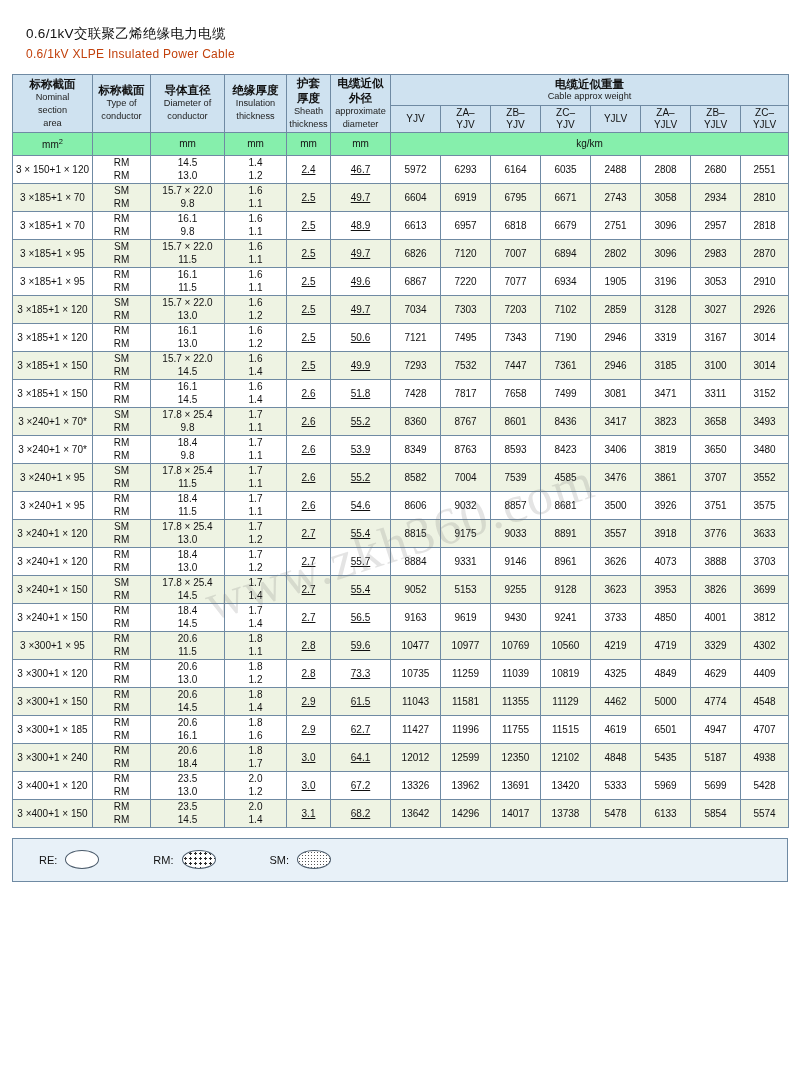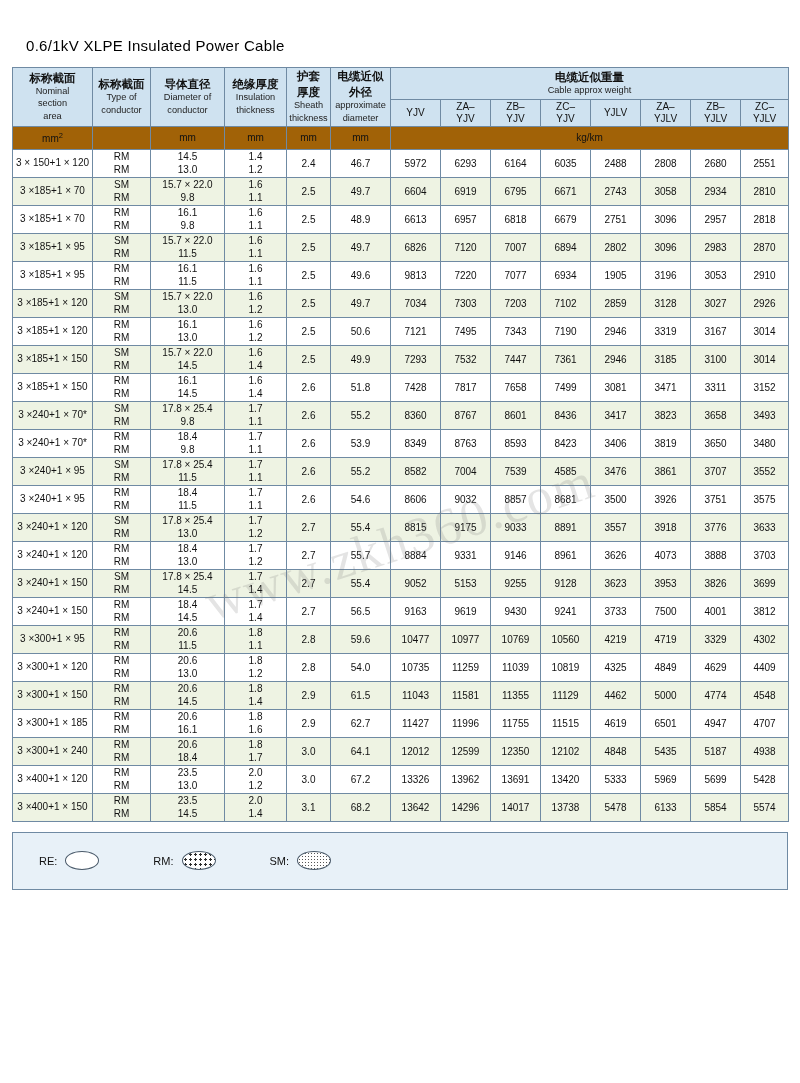--- a/index.html
+++ b/index.html
@@ -22,24 +22,23 @@
   .title-block{
     margin:6px 0 10px 14px;
     line-height:1.55;
   }
   .title-cn{
     font-size:13.5px;
     color:#111;
     letter-spacing:.3px;
   }
   .title-en{
-    font-size:15px;
-    color:#000000;
+    font-size:12px;
+    color:#c2410c;
     letter-spacing:.3px;
-    margin-top:16px;
   }
   table.spec{
     border-collapse:collapse;
     width:776px;
     margin:0 auto;
     table-layout:fixed;
     background:#fff;
   }
   table.spec td, table.spec th{
     border:1px solid #6f8aa3;
@@ -68,48 +67,48 @@
     line-height:1.18;
     padding-bottom:2px;
   }
   .hd-small{
     display:block;
     font-size:10px;
     color:#111;
     padding:3px 0;
   }
   .unit-row td{
-    background:#a16207;
+    background:#86efac;
     height:22px;
     font-size:10px;
   }
   tbody tr.r-even td{ background:#ffffff; }
   tbody tr.r-odd td{ background:#eef3e3; }
   td.sec{
     font-size:10px;
     line-height:1.35;
     padding:1px 0;
     white-space:nowrap;
   }
   td.two-line{
     font-size:10px;
     line-height:1.35;
     padding:1px 0;
   }
   td.two-line span{ display:block; }
-  td.num{ font-size:10.5px; }
+  td.num{ font-size:10.5px;text-decoration:underline; }
   td.wt{ font-size:10.5px; }
   .sub{ font-size:7.5px; vertical-align:super; }
   .legend{
     margin:10px auto 0 auto;
     width:776px;
     box-sizing:border-box;
     border:1px solid #6f8aa3;
     background:#e8f1f8;
-    height:58px;
+    height:44px;
     display:flex;
     align-items:center;
     padding-left:26px;
     gap:54px;
     font-size:11px;
   }
   .legend-item{
     display:flex;
     align-items:center;
     gap:8px;
@@ -147,20 +146,21 @@
     letter-spacing:2px;
     white-space:nowrap;
   }
 </style>
 </head>
 <body>
 
 <div class="page">
 
   <div class="title-block">
+    <div class="title-cn">0.6/1kV交联聚乙烯绝缘电力电缆</div>
     <div class="title-en">0.6/1kV  XLPE  Insulated Power Cable</div>
   </div>
 
   <table class="spec">
     <colgroup>
       <col style="width:80px">
       <col style="width:58px">
       <col style="width:74px">
       <col style="width:62px">
       <col style="width:44px">
@@ -367,21 +367,21 @@
           <td class="two-line">
             <span>16.1</span>
             <span>11.5</span>
           </td>
           <td class="two-line">
             <span>1.6</span>
             <span>1.1</span>
           </td>
           <td class="num">2.5</td>
           <td class="num">49.6</td>
-          <td class="wt">9813</td>
+          <td class="wt">6867</td>
           <td class="wt">7220</td>
           <td class="wt">7077</td>
           <td class="wt">6934</td>
           <td class="wt">1905</td>
           <td class="wt">3196</td>
           <td class="wt">3053</td>
           <td class="wt">2910</td>
         </tr>
         <tr class="r-odd">
           <td class="sec"><span>3 ×185+</span><span>1 × 120</span></td>
@@ -672,21 +672,21 @@
             <span>1.7</span>
             <span>1.4</span>
           </td>
           <td class="num">2.7</td>
           <td class="num">56.5</td>
           <td class="wt">9163</td>
           <td class="wt">9619</td>
           <td class="wt">9430</td>
           <td class="wt">9241</td>
           <td class="wt">3733</td>
-          <td class="wt">7500</td>
+          <td class="wt">4850</td>
           <td class="wt">4001</td>
           <td class="wt">3812</td>
         </tr>
         <tr class="r-odd">
           <td class="sec"><span>3 ×300+</span><span>1 × 95</span></td>
           <td class="two-line">
             <span>RM</span>
             <span>RM</span>
           </td>
           <td class="two-line">
@@ -716,21 +716,21 @@
           </td>
           <td class="two-line">
             <span>20.6</span>
             <span>13.0</span>
           </td>
           <td class="two-line">
             <span>1.8</span>
             <span>1.2</span>
           </td>
           <td class="num">2.8</td>
-          <td class="num">54.0</td>
+          <td class="num">73.3</td>
           <td class="wt">10735</td>
           <td class="wt">11259</td>
           <td class="wt">11039</td>
           <td class="wt">10819</td>
           <td class="wt">4325</td>
           <td class="wt">4849</td>
           <td class="wt">4629</td>
           <td class="wt">4409</td>
         </tr>
         <tr class="r-odd">

